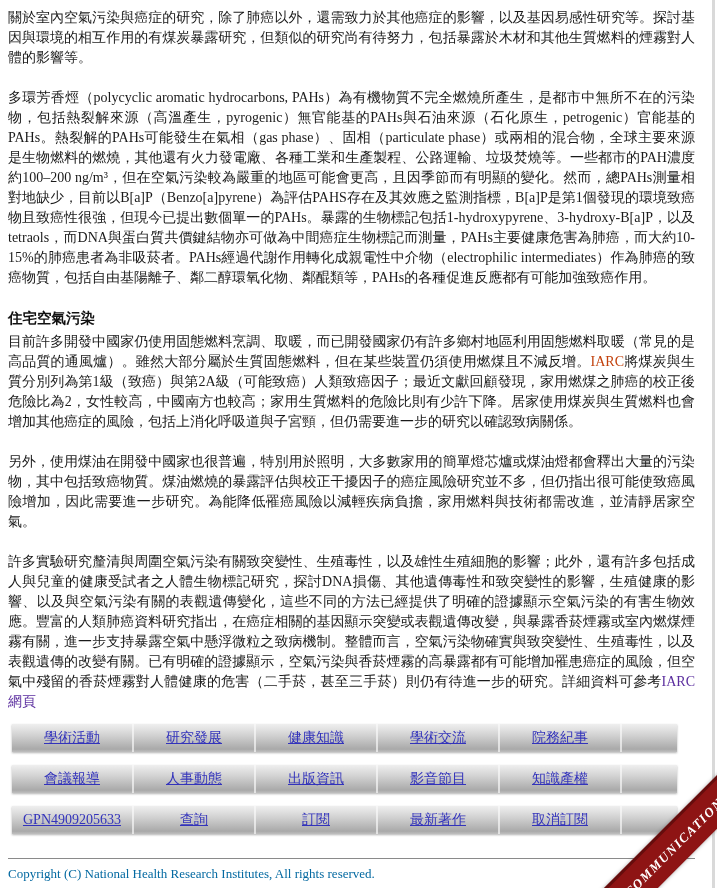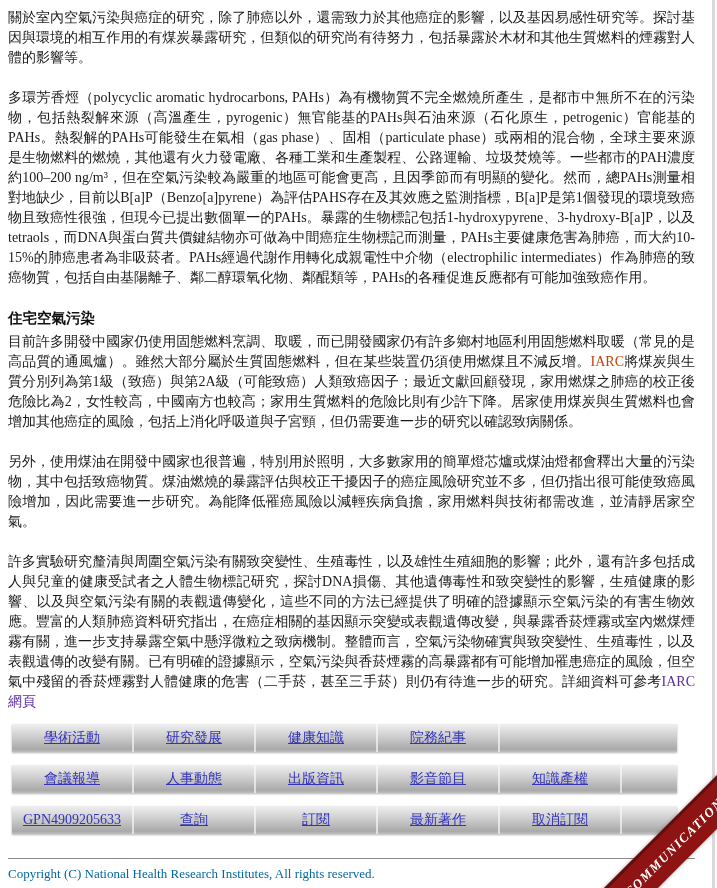--- a/index.html
+++ b/index.html
@@ -91,20 +91,23 @@
     <div class="nav-cell">
         <a class="nav-link">學術活動</a>
       </div>
     <div class="nav-cell">
         <a class="nav-link">研究發展</a>
       </div>
     <div class="nav-cell">
         <a class="nav-link">健康知識</a>
       </div>
     <div class="nav-cell">
+        <a class="nav-link">學術交流</a>
+      </div>
+    <div class="nav-cell">
         <a class="nav-link">院務紀事</a>
       </div>
     <div class="nav-cell spacer"></div>
   </div>
   <div class="nav-bar">
     <div class="nav-cell">
         <a class="nav-link">會議報導</a>
       </div>
     <div class="nav-cell">
         <a class="nav-link">人事動態</a>

